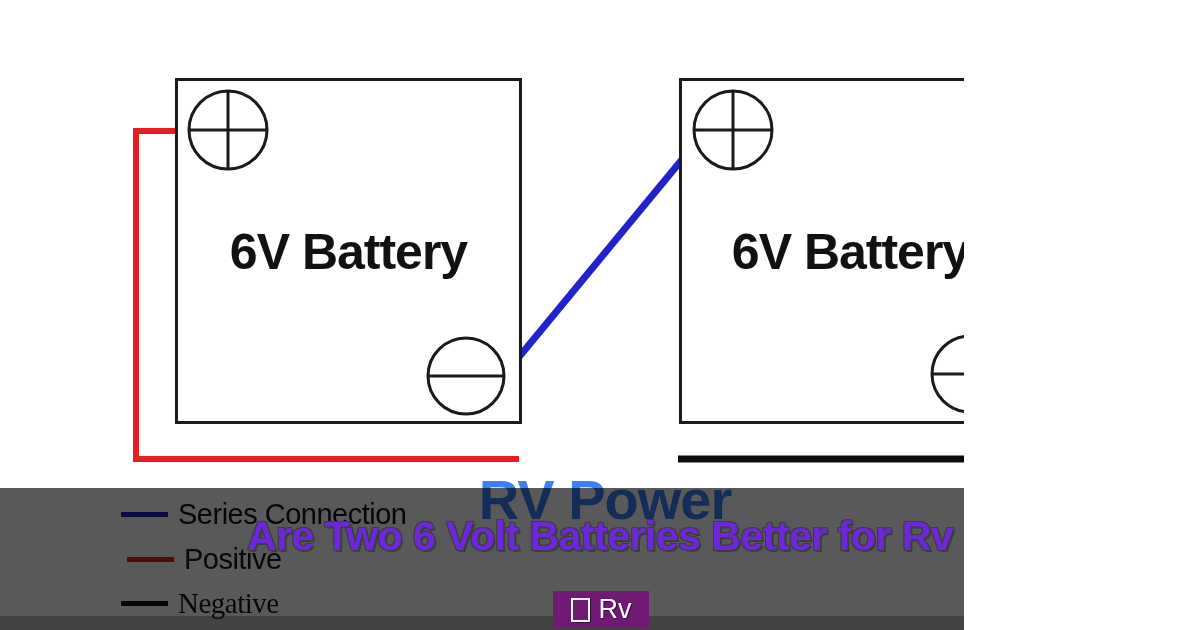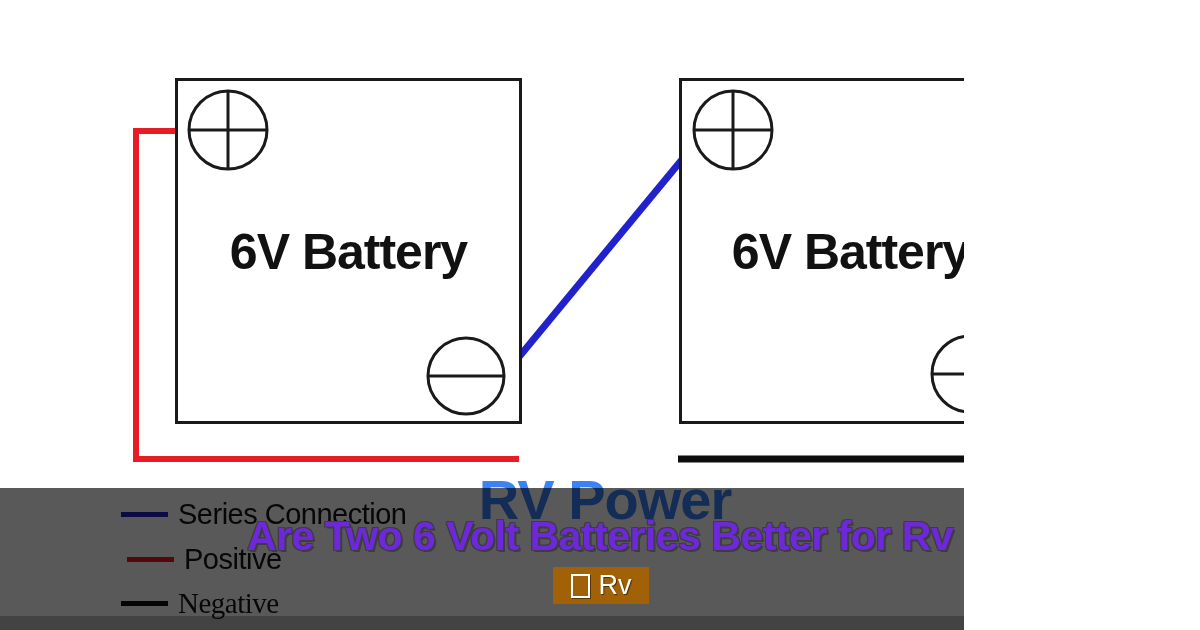--- a/index.html
+++ b/index.html
@@ -127,18 +127,18 @@
       <span class="legend-swatch" style="background-color: rgb(17, 17, 17);"></span>
       <span class="legend-text">Negative</span>
     </div>
   </div>
 
   <div class="overlay-band" style="background-color: rgba(0, 0, 0, 0.65);"></div>
   <div class="overlay-bottom-strip"></div>
 
   <div class="share-title">Are Two 6 Volt Batteries Better for Rv</div>
 
-  <div class="source-badge" style="background-color: #a16207;">
+  <div class="source-badge" style="background-color: #701a75; margin-top: 24px;">
     <span class="badge-glyph"></span>
     <span class="badge-text">Rv</span>
   </div>
 
 </div>
 
 </body></html>

